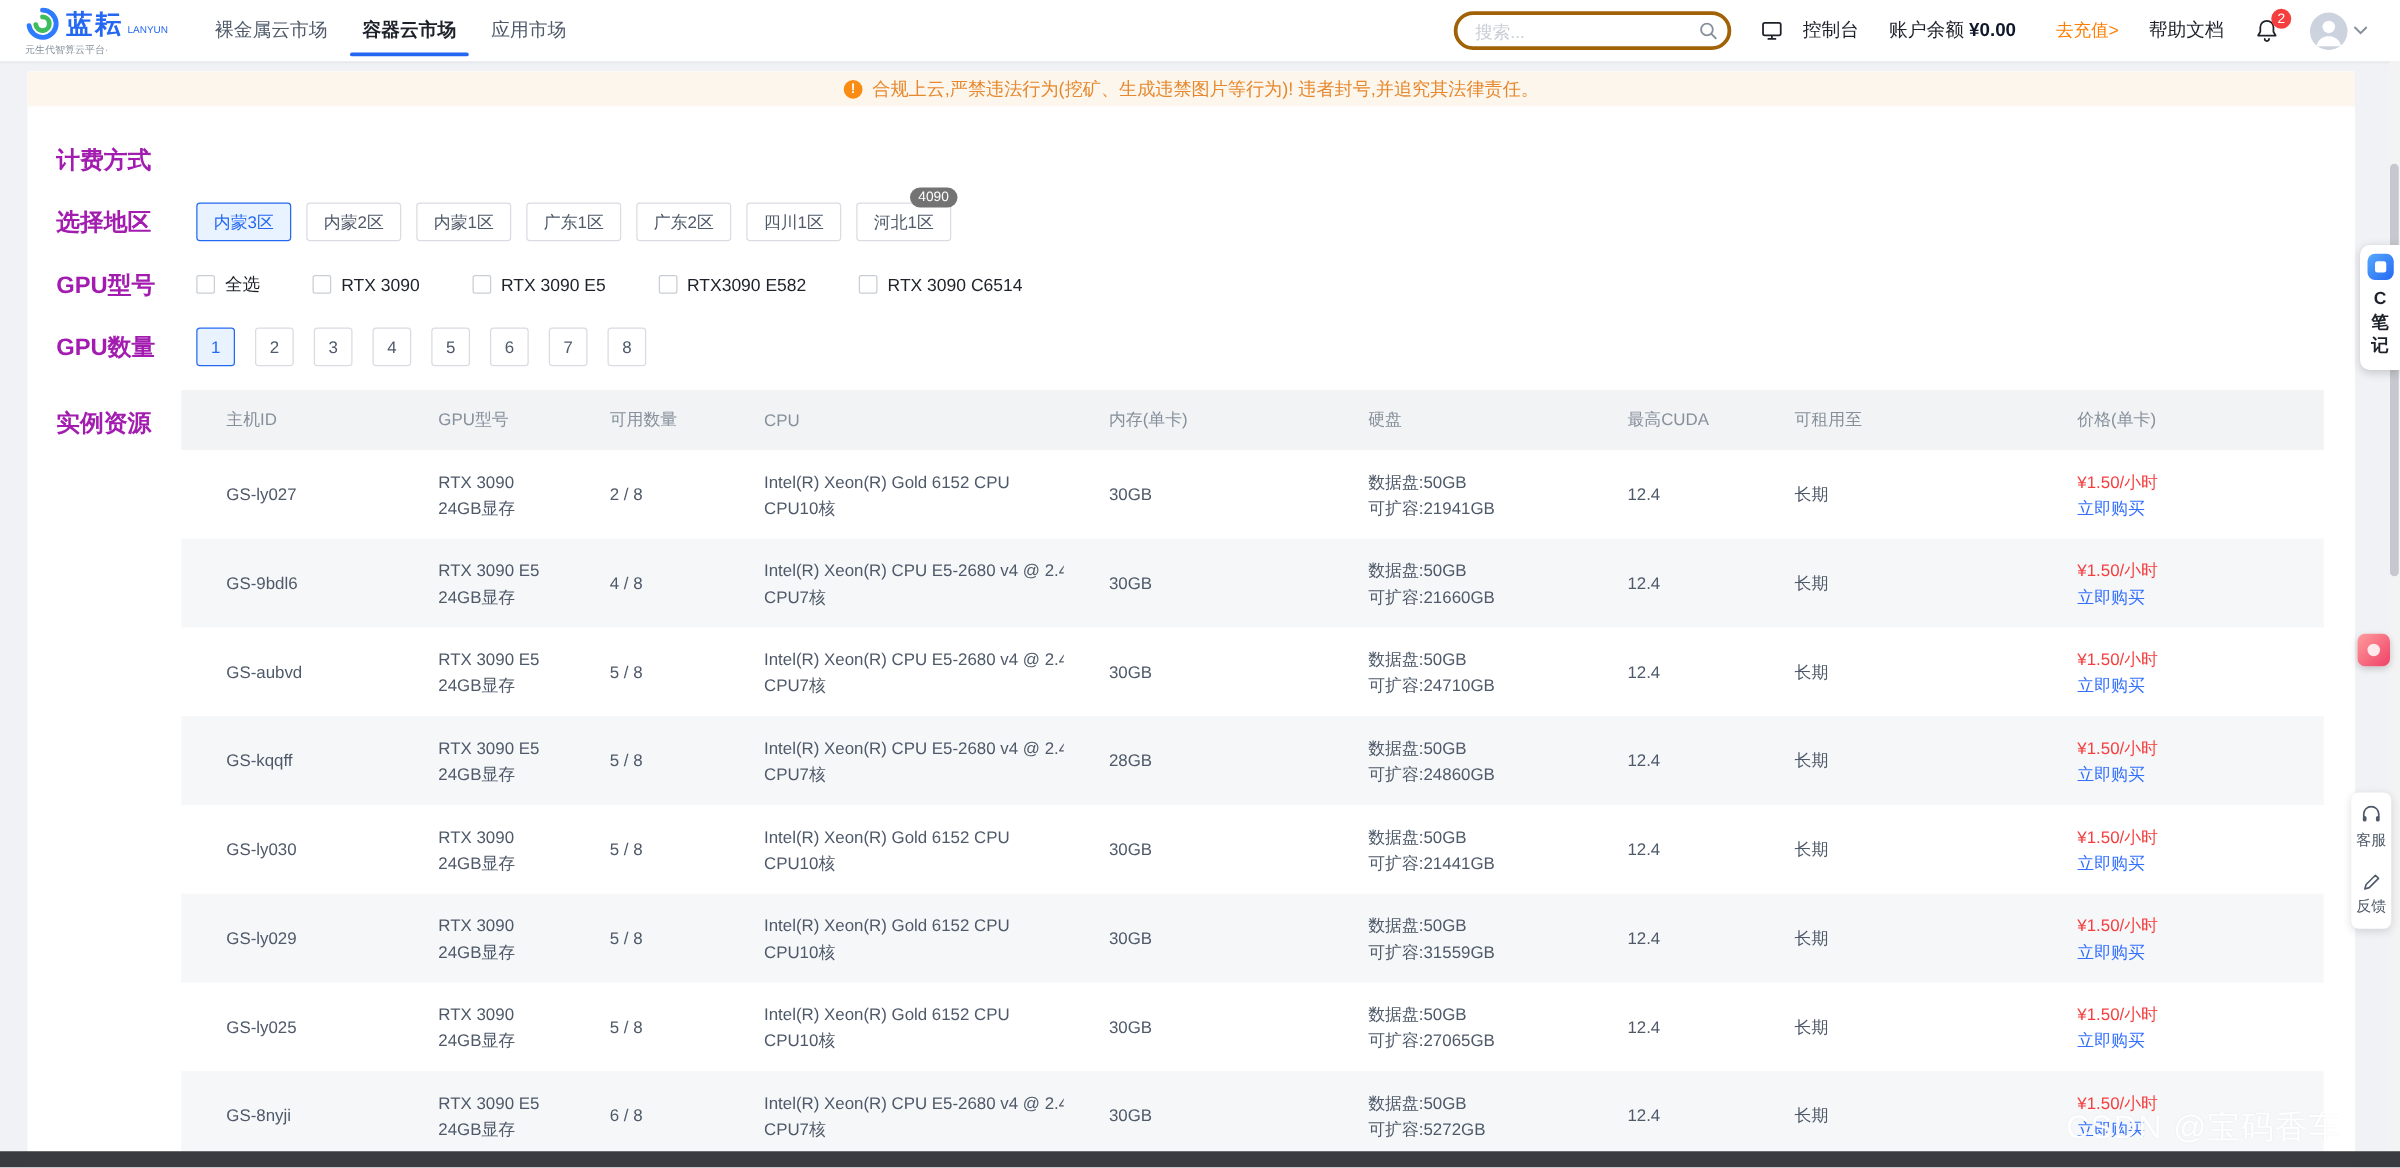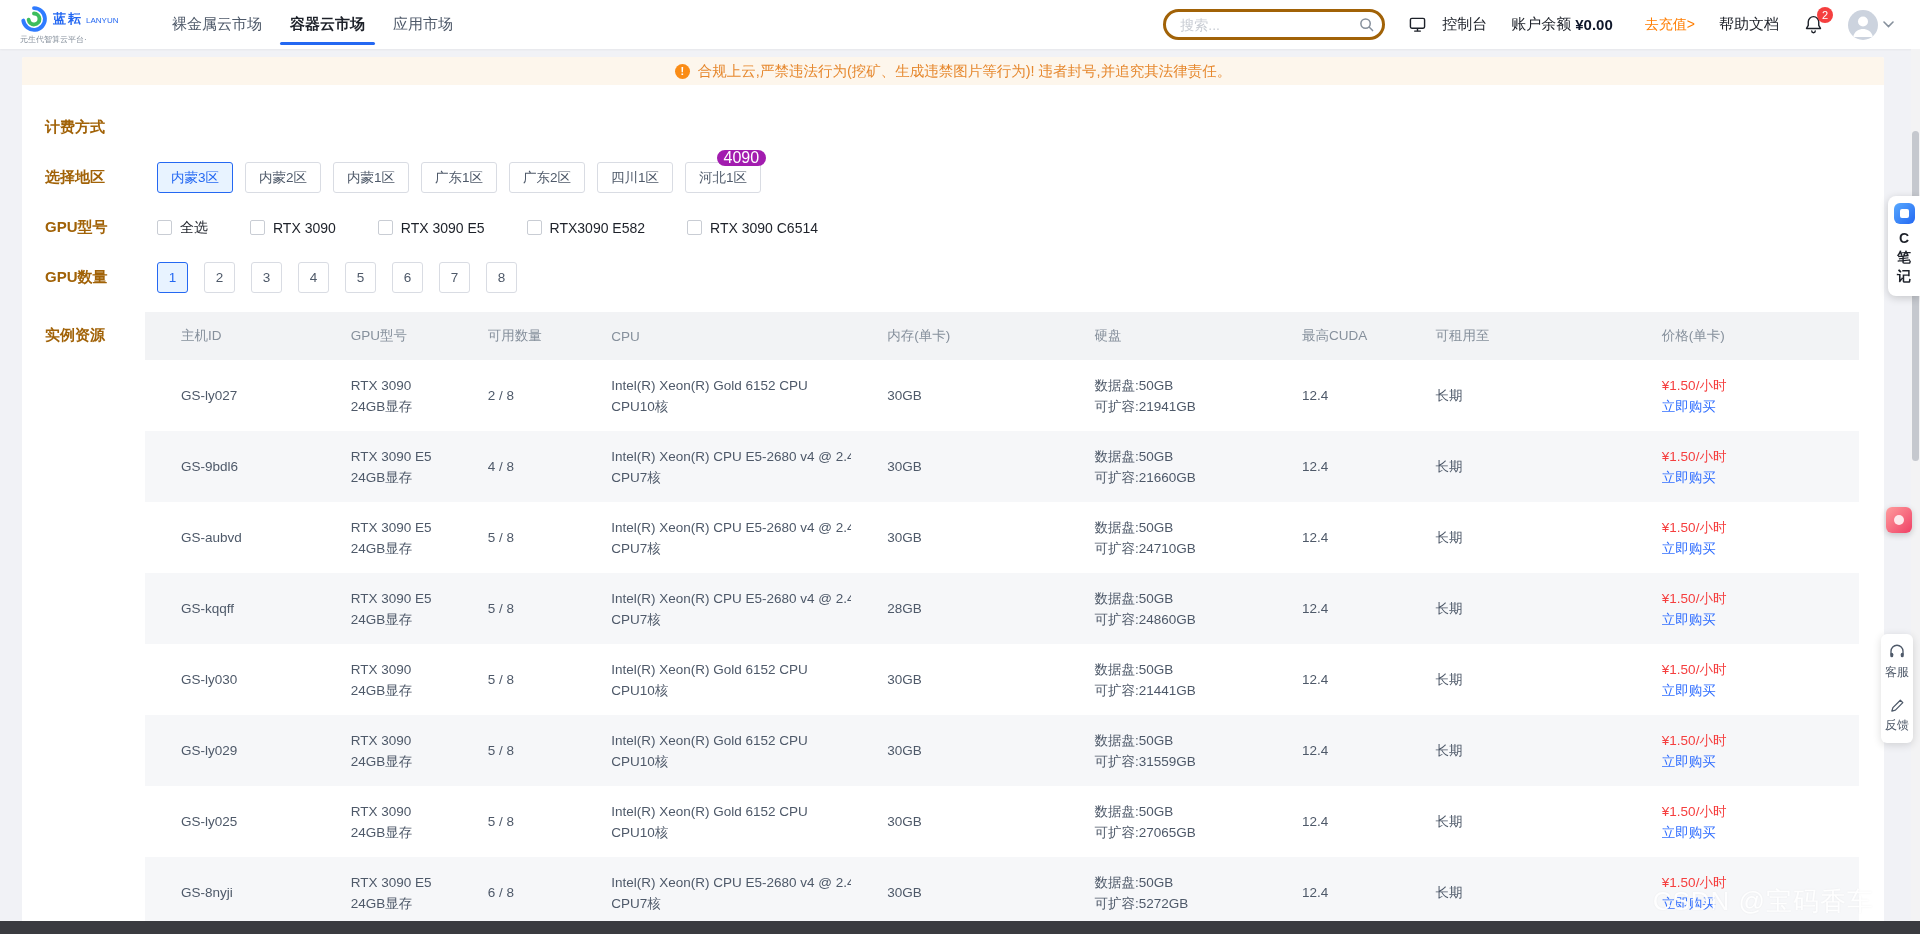--- a/index.html
+++ b/index.html
@@ -9,21 +9,21 @@
     background:#f1f2f6; color:#1d2129; position:relative;
   }
 
   
   .navbar { height:49px; background:#fff; display:flex; align-items:center;
             padding:0 26px 0 20px; position:relative; z-index:15;
             box-shadow:0 1px 2px rgba(0,0,0,.05); }
   .logo { display:flex; flex-direction:column; width:122px; flex-shrink:0; cursor:pointer; }
   .logo-row { display:flex; align-items:center; gap:5px; }
   .swirl { width:28px; height:28px; }
-  .brand { color:#2468f2; font-weight:700; font-size:13px; letter-spacing:2px; }
+  .brand { color:#2468f2; font-weight:700; font-size:21px; letter-spacing:2px; }
   .brand-sub { color:#2468f2; font-size:8px; margin-left:3px; }
   .tagline { font-size:8px; color:#86909c; white-space:nowrap; margin-top:1px; }
 
   .nav-items { display:flex; height:100%; margin-left:16px; }
   .nav-item { margin:0 14px; font-size:15px; color:#4e5969; display:flex;
               align-items:center; position:relative; cursor:pointer; white-space:nowrap; }
   .nav-item.active { color:#1d2129; font-weight:700; }
   .nav-item.active::after { content:""; position:absolute; left:-10px; right:-10px;
               bottom:4px; height:3px; background:#2468f2; border-radius:2px; }
 
@@ -53,33 +53,33 @@
   .card { margin:8px 36px 0 22px; background:#fff; height:877px; overflow:hidden; border-radius:2px; }
   .notice { height:28px; background:#fdf6ec; display:flex; align-items:center;
             justify-content:center; gap:8px; }
   .notice-icon { width:15px; height:15px; border-radius:50%; background:#fa8c16; color:#fff;
             font-size:11px; font-weight:700; display:flex; align-items:center;
             justify-content:center; flex-shrink:0; }
   .notice-text { color:#e6882e; font-size:14.5px; }
 
   .filters { padding:27px 0 0 23px; }
   .filter-row { display:flex; align-items:center; margin-bottom:19px; min-height:31px; }
-  .filter-label { width:112px; font-size:15px; font-weight:700; color:#a16207; flex-shrink:0; }
+  .filter-label { width:112px; font-size:19px; font-weight:700; color:#a21caf; flex-shrink:0; }
   .opts { display:flex; align-items:center; flex-wrap:nowrap; }
 
   .btn { height:31px; padding:0 13px; border:1px solid #d9dce3; background:#fff;
          border-radius:3px; font-size:13.5px; color:#4e5969; cursor:pointer;
          display:inline-flex; align-items:center; justify-content:center;
          position:relative; font-family:inherit; white-space:nowrap; }
   .btn.selected { background:#e8f3ff; border-color:#2468f2; color:#2468f2; }
   #billing-opts .btn { margin-right:26px; }
   #region-opts .btn { margin-right:12px; }
   #count-opts .btn { margin-right:16px; min-width:31px; padding:0 6px; }
-  .count-badge { position:absolute; top:-13px; right:-6px; background:#a21caf; color:#fff;
-         font-size:16px; line-height:16px; padding:0 7px; border-radius:9px; white-space:nowrap; }
+  .count-badge { position:absolute; top:-13px; right:-6px; background:#737373; color:#fff;
+         font-size:11px; line-height:16px; padding:0 7px; border-radius:9px; white-space:nowrap; }
 
   .cb { display:inline-flex; align-items:center; gap:8px; margin-right:42px;
         font-size:14px; color:#1d2129; cursor:pointer; }
   .box { width:15px; height:15px; border:1px solid #c9cdd4; border-radius:2px; background:#fff; }
 
   
   .table-section { display:flex; align-items:flex-start; padding-left:23px; }
   .tbl-label { width:100px; padding-top:14px; }
   .table { flex:1; margin-right:25px; font-size:13.5px; }
   .thead { display:flex; background:#f2f3f5; height:48px; align-items:center;

